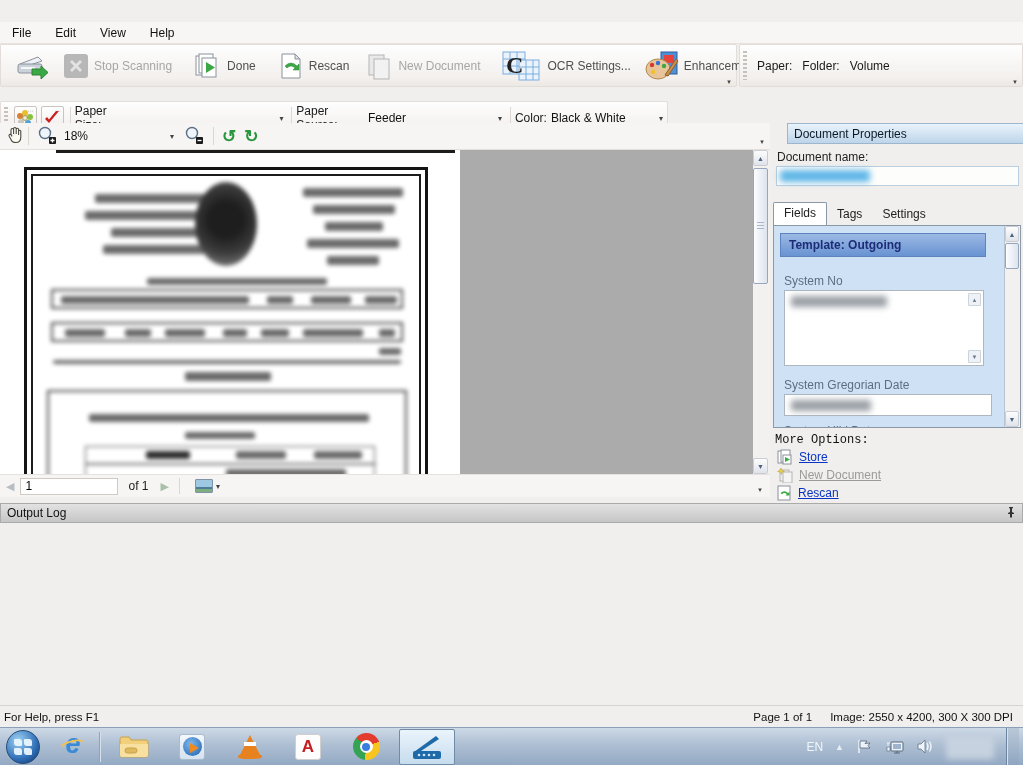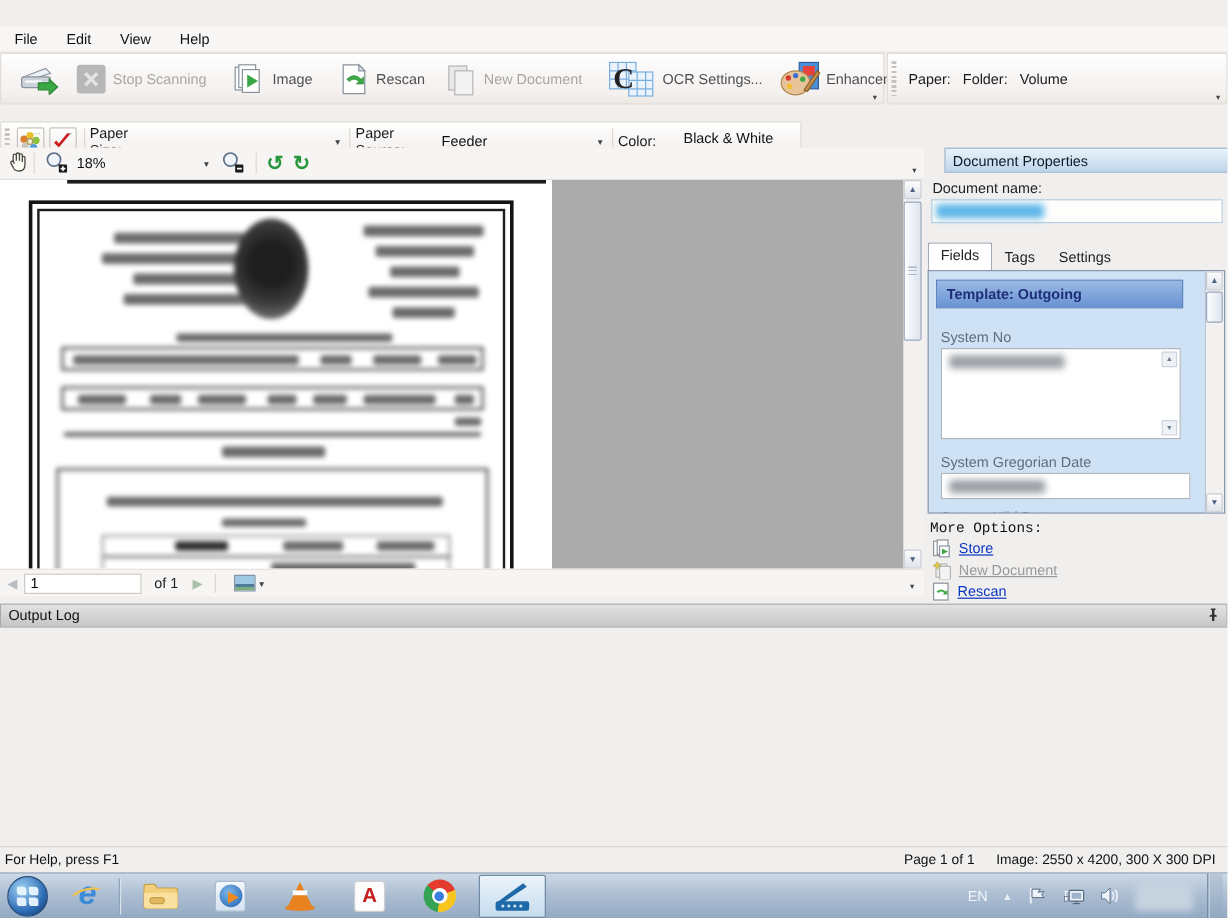--- a/index.html
+++ b/index.html
@@ -202,21 +202,21 @@
       <span>Stop Scanning</span>
     </span>
     <span class="tb-sep"></span>
     <span class="tb-btn">
       <svg width="28" height="28" viewBox="0 0 28 28">
         <rect x="2" y="4" width="14" height="19" fill="#fff" stroke="#8a929c"></rect>
         <rect x="5" y="2" width="14" height="19" fill="#fff" stroke="#8a929c"></rect>
         <rect x="8" y="6" width="14" height="19" fill="#fff" stroke="#8a929c"></rect>
         <path d="M12 10 L12 21 L21 15.5 Z" fill="#3aa845"></path>
       </svg>
-      <span>Image</span>
+      <span>Done</span>
     </span>
     <span class="tb-sep"></span>
     <span class="tb-btn">
       <svg width="26" height="28" viewBox="0 0 26 28">
         <path d="M4 2 H17 L22 7 V26 H4 Z" fill="#fff" stroke="#8a929c"></path>
         <path d="M17 2 L17 7 L22 7 Z" fill="#dfe4ea" stroke="#8a929c"></path>
         <path d="M7 14 q6 -6 12 0 l2 -2 v6 h-6 l2 -2 q-4 -4 -8 0 Z" fill="#3aa845" stroke="#2c8436" stroke-width="0.5"></path>
       </svg>
       <span>Rescan</span>
     </span>
@@ -298,21 +298,21 @@
       <span class="arrow">▾</span>
     </span>
     <span class="tb-sep"></span>
     <span>Paper Source:</span>
     <span class="combo" style="width:160px;">
       <span>Feeder</span>
       <span class="arrow">▾</span>
     </span>
     <span class="tb-sep"></span>
     <span>Color:</span>
-    <span class="combo" style="width:135px;flex-direction:column;">
+    <span class="combo" style="width:135px;">
       <span>Black &amp; White</span>
       <span class="arrow">▾</span>
     </span>
     <span class="chev"><span class="bar"></span><span class="gl">▾</span></span>
   </div>
 
   <div class="zoombar">
     <span style="margin-left:6px;">
       <svg width="18" height="18" viewBox="0 0 18 18">
           <path d="M5 9 V4 q0-1.5 1.3-1.5 T7.6 4 V8 M7.6 8 V3 q0-1.5 1.3-1.5 T10.2 3 V8 M10.2 8 V3.6 q0-1.4 1.2-1.4 t1.2 1.4 V9 M12.6 9 V5.5 q0-1.2 1.1-1.2 T14.8 5.5 V11 q0 5.5-5 5.5 Q6 16.5 5 13.5 L3.2 10.2 q-.6-1.2.5-1.7 t1.8.7 L6 10.5" fill="#fdfdf6" stroke="#4a4a42" stroke-width="1.1" stroke-linejoin="round"></path>

